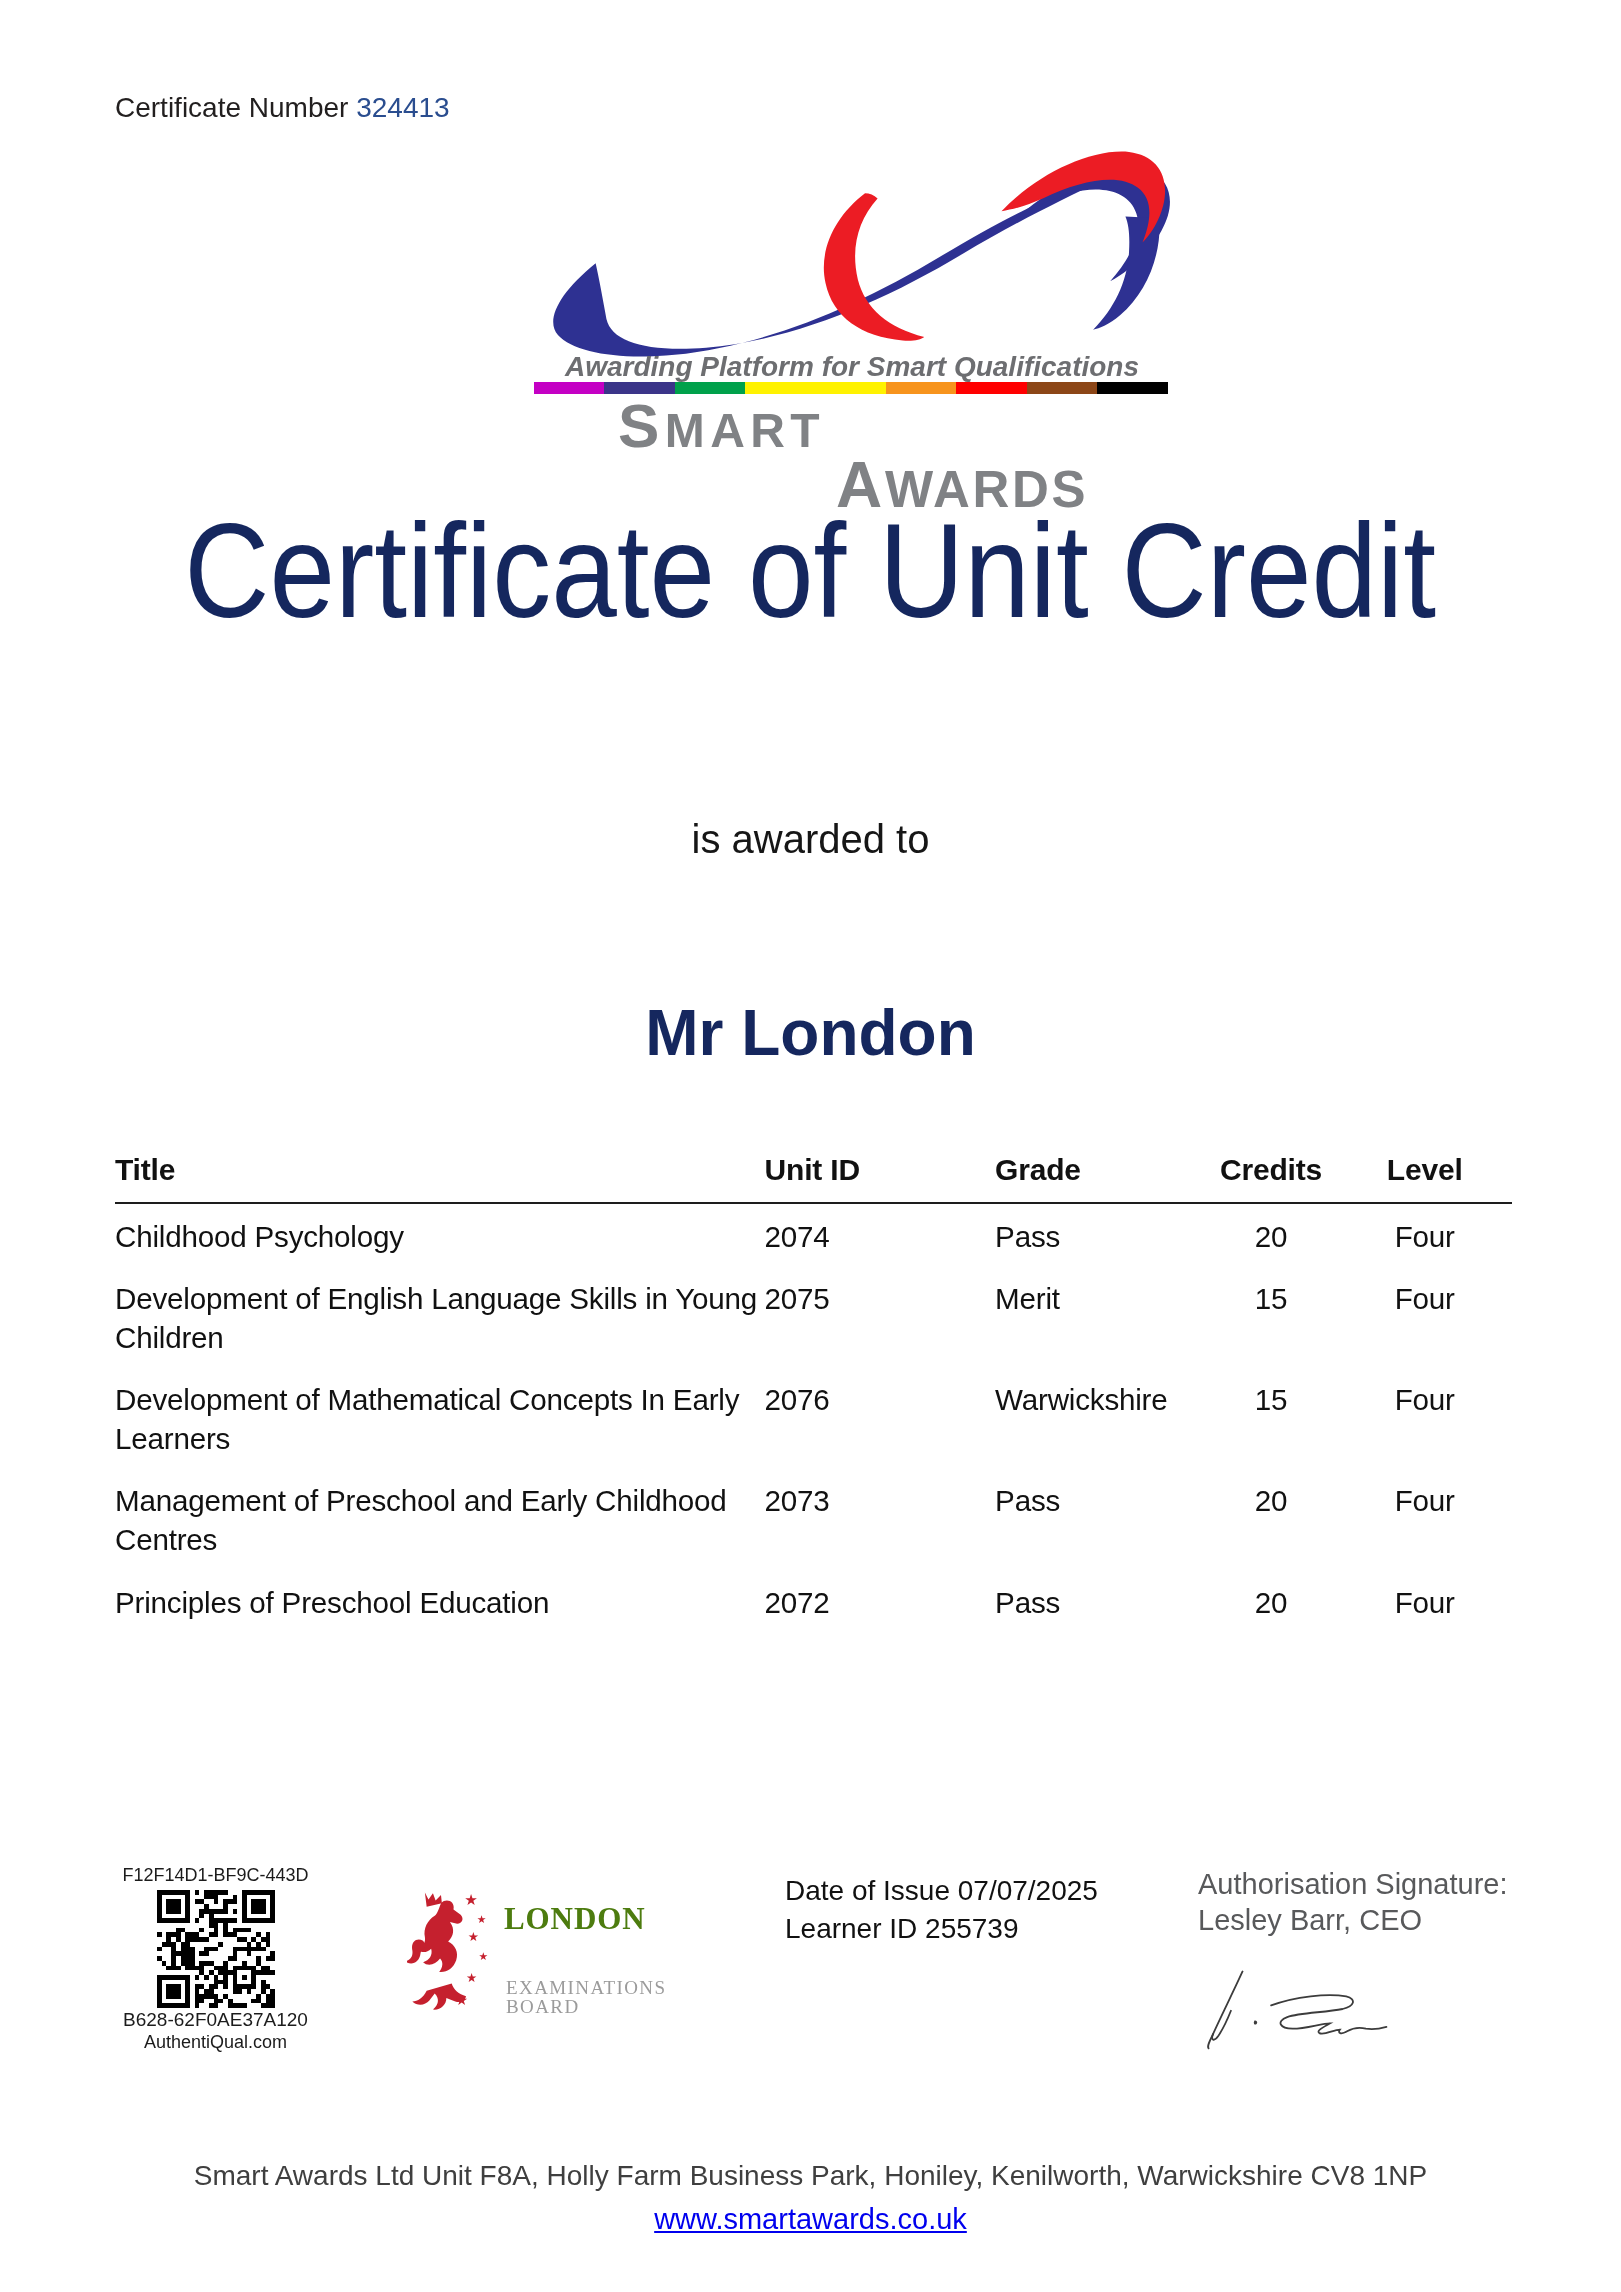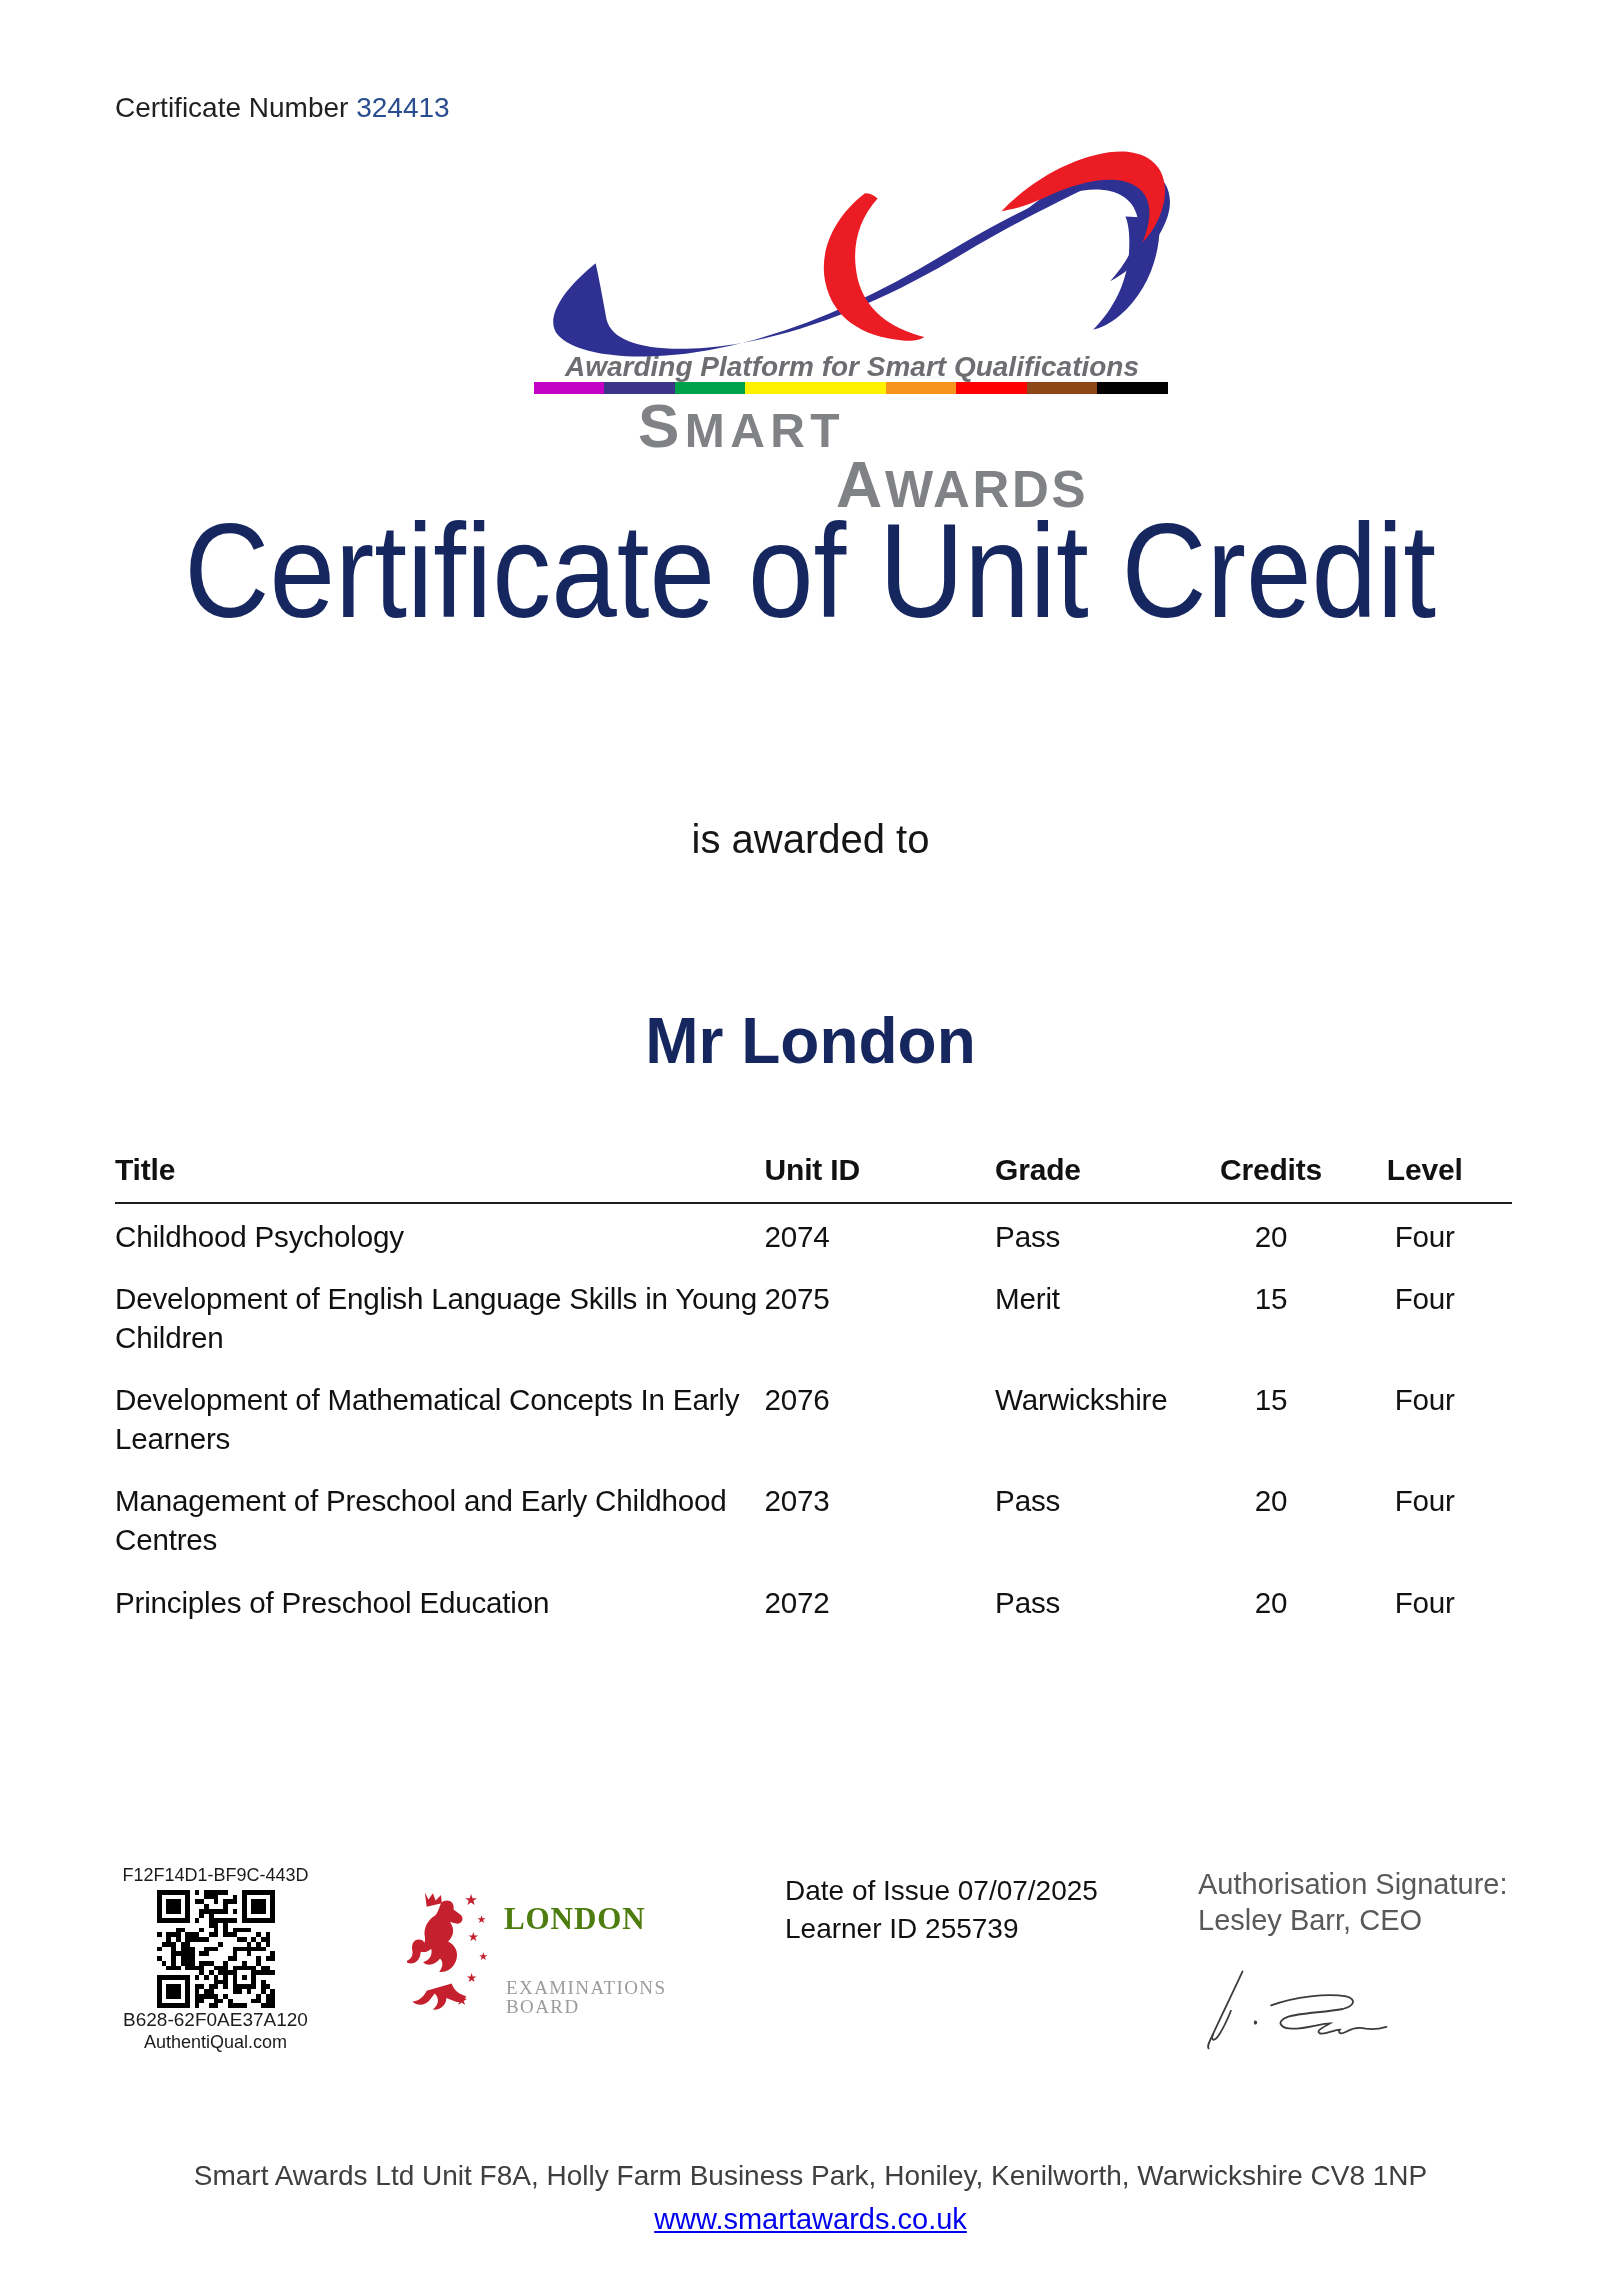--- a/index.html
+++ b/index.html
@@ -7,35 +7,35 @@
     position:relative;width:1621px;height:2293px;background:#ffffff;overflow:hidden;
     font-family:"Liberation Sans", sans-serif;color:#1a1a1a;
   }
   
   .cert-number{position:absolute;left:115px;top:92px;font-size:28px;color:#221f1f;}
   .cert-number .num{color:#2a4d8f;}
   
   .logo{position:absolute;left:531px;top:134px;width:642px;height:269px;}
   .logo svg.swoosh{position:absolute;left:0;top:0;width:642px;height:228px;}
   .logo-word{position:absolute;font-weight:bold;color:#808285;line-height:1;}
-  .logo-smart{left:87px;top:261px;font-size:48px;letter-spacing:5.4px;margin-left:20px;}
+  .logo-smart{left:87px;top:261px;font-size:48px;letter-spacing:5.4px;}
   .logo-smart::first-letter{font-size:62px;}
   .logo-awards{left:305px;top:319px;font-size:51px;letter-spacing:2.7px;}
   .logo-awards::first-letter{font-size:64px;}
   .tagline{position:absolute;left:0;top:217px;width:642px;text-align:center;
     font-size:28px;font-weight:bold;font-style:italic;color:#6d6e71;}
   .rainbow{position:absolute;left:2.7px;top:248px;width:634px;height:11.6px;display:flex;}
   .rainbow span{height:100%;}
   
   .main-title{position:absolute;left:0;top:504px;width:1621px;text-align:center;
     font-size:134px;line-height:1;color:#15275e;font-weight:normal;margin:0;}
   .main-title .squeeze{display:inline-block;transform:scaleX(.88);transform-origin:center;white-space:nowrap;}
   .awarded-to{position:absolute;left:0;top:817px;width:1621px;text-align:center;font-size:40px;color:#161616;}
   .recipient{position:absolute;left:0;top:996px;width:1621px;text-align:center;
-    font-size:64px;font-weight:bold;color:#15275e;margin-top:8px;}
+    font-size:64px;font-weight:bold;color:#15275e;}
   
   table.units{position:absolute;left:115px;top:1152px;width:1397px;border-collapse:collapse;
     font-size:29.6px;color:#111;letter-spacing:-0.2px;}
   table.units th{font-size:30px;font-weight:bold;text-align:left;padding:0 0 14.3px 0;line-height:1.2;}
   table.units thead tr{border-bottom:2.7px solid #1d1d1d;}
   table.units td{vertical-align:top;padding:12.5px 0 10.7px 0;line-height:39px;}
   table.units th.c-credits,table.units td.c-credits{text-align:center;}
   table.units th.c-level,table.units td.c-level{text-align:center;}
   
   .qr-block{position:absolute;left:109px;top:1865px;width:213px;text-align:center;color:#1c1c1c;}

